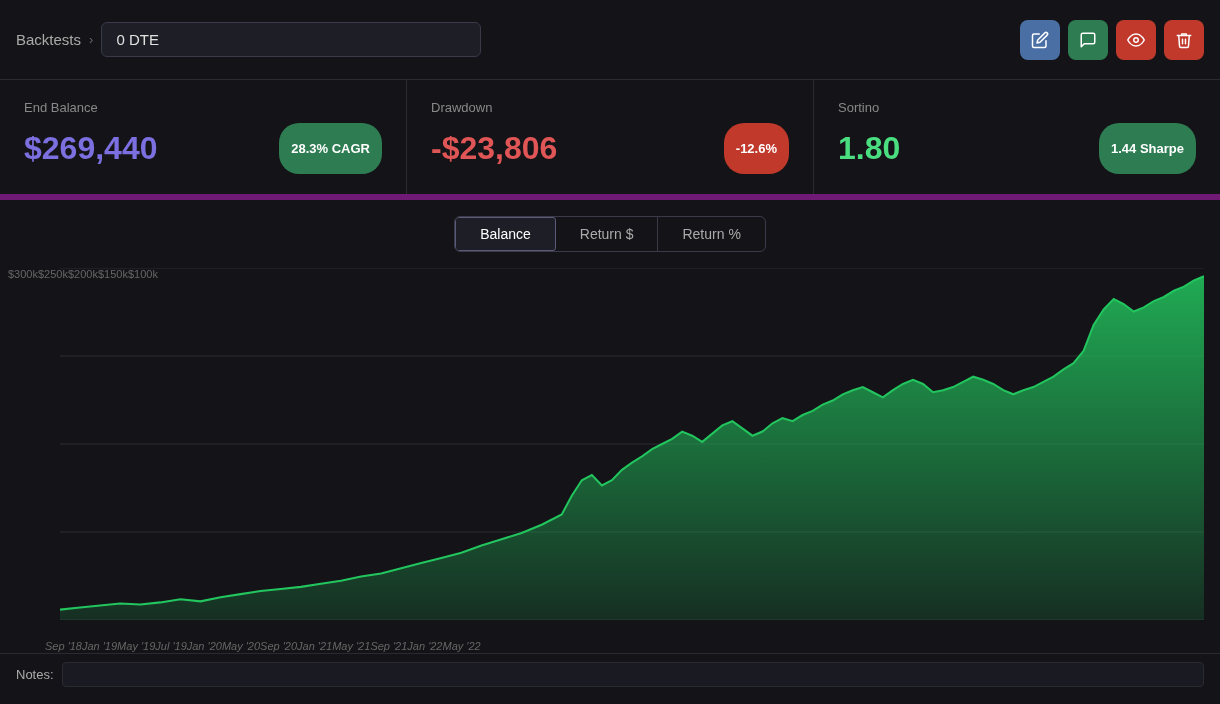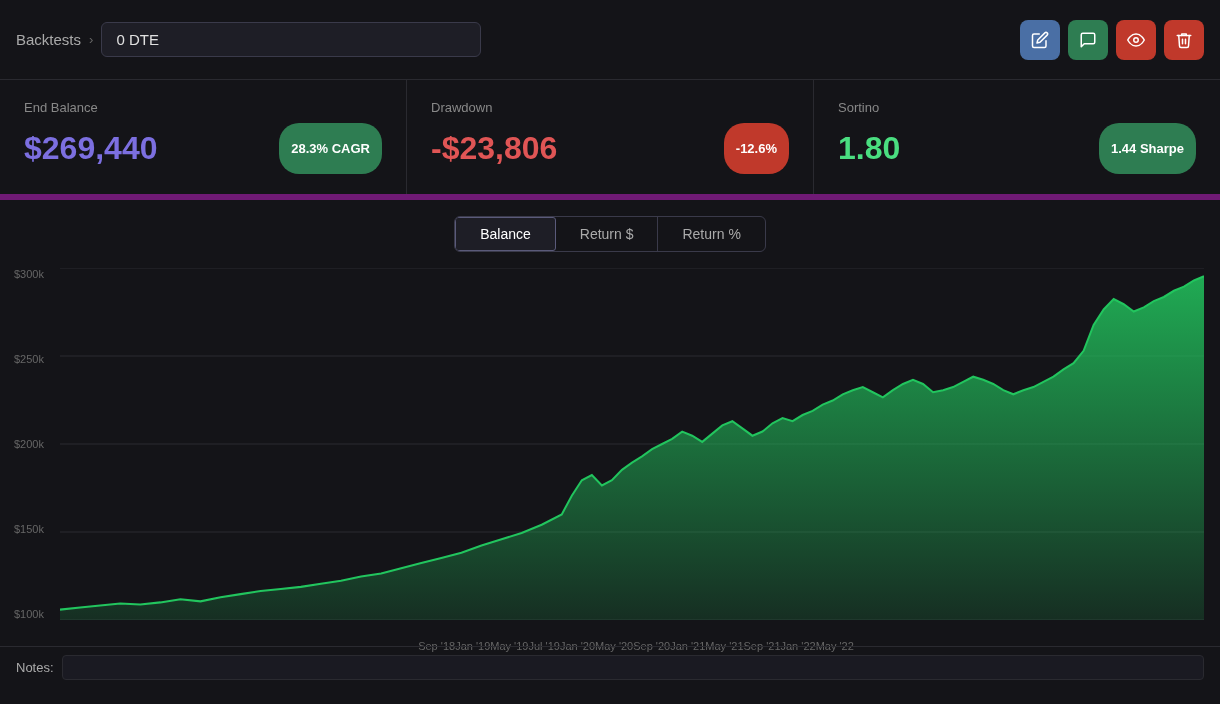--- a/index.html
+++ b/index.html
@@ -139,62 +139,62 @@
       padding: 8px 16px 40px 60px;
       height: 400px;
     }
     .chart-y-labels {
       position: absolute;
       left: 0;
       top: 8px;
       bottom: 40px;
       width: 58px;
       display: flex;
-      flex-direction: column;
       justify-content: space-between;
       padding: 0 8px;
-      align-items: center;
+      align-items: flex-start;
     }
     .chart-y-label {
       font-size: 11px;
       color: #666;
     }
     .chart-canvas-wrapper {
       position: absolute;
       left: 60px;
       right: 16px;
       top: 8px;
       bottom: 40px;
     }
     .chart-svg {
       width: 100%;
       height: 100%;
     }
     .chart-x-labels {
       position: absolute;
       bottom: 8px;
-      left: 68px;
+      left: 45px;
       right: 16px;
       display: flex;
-      justify-content: center;
+      justify-content: flex-start;
+      font-style: italic;
     }
     .chart-x-label {
       font-size: 11px;
       color: #666;
     }
 
     
     .notes-bar {
       display: flex;
       align-items: center;
       padding: 8px 16px;
       border-top: 1px solid #2a2a30;
       gap: 8px;
       position: absolute;
-      bottom: 16px;
+      bottom: 9px;
       left: 0;
       right: 0;
     }
     .notes-label {
       font-size: 13px;
       color: #aaa;
       white-space: nowrap;
     }
     .notes-input {
       background: #1a1a22;

